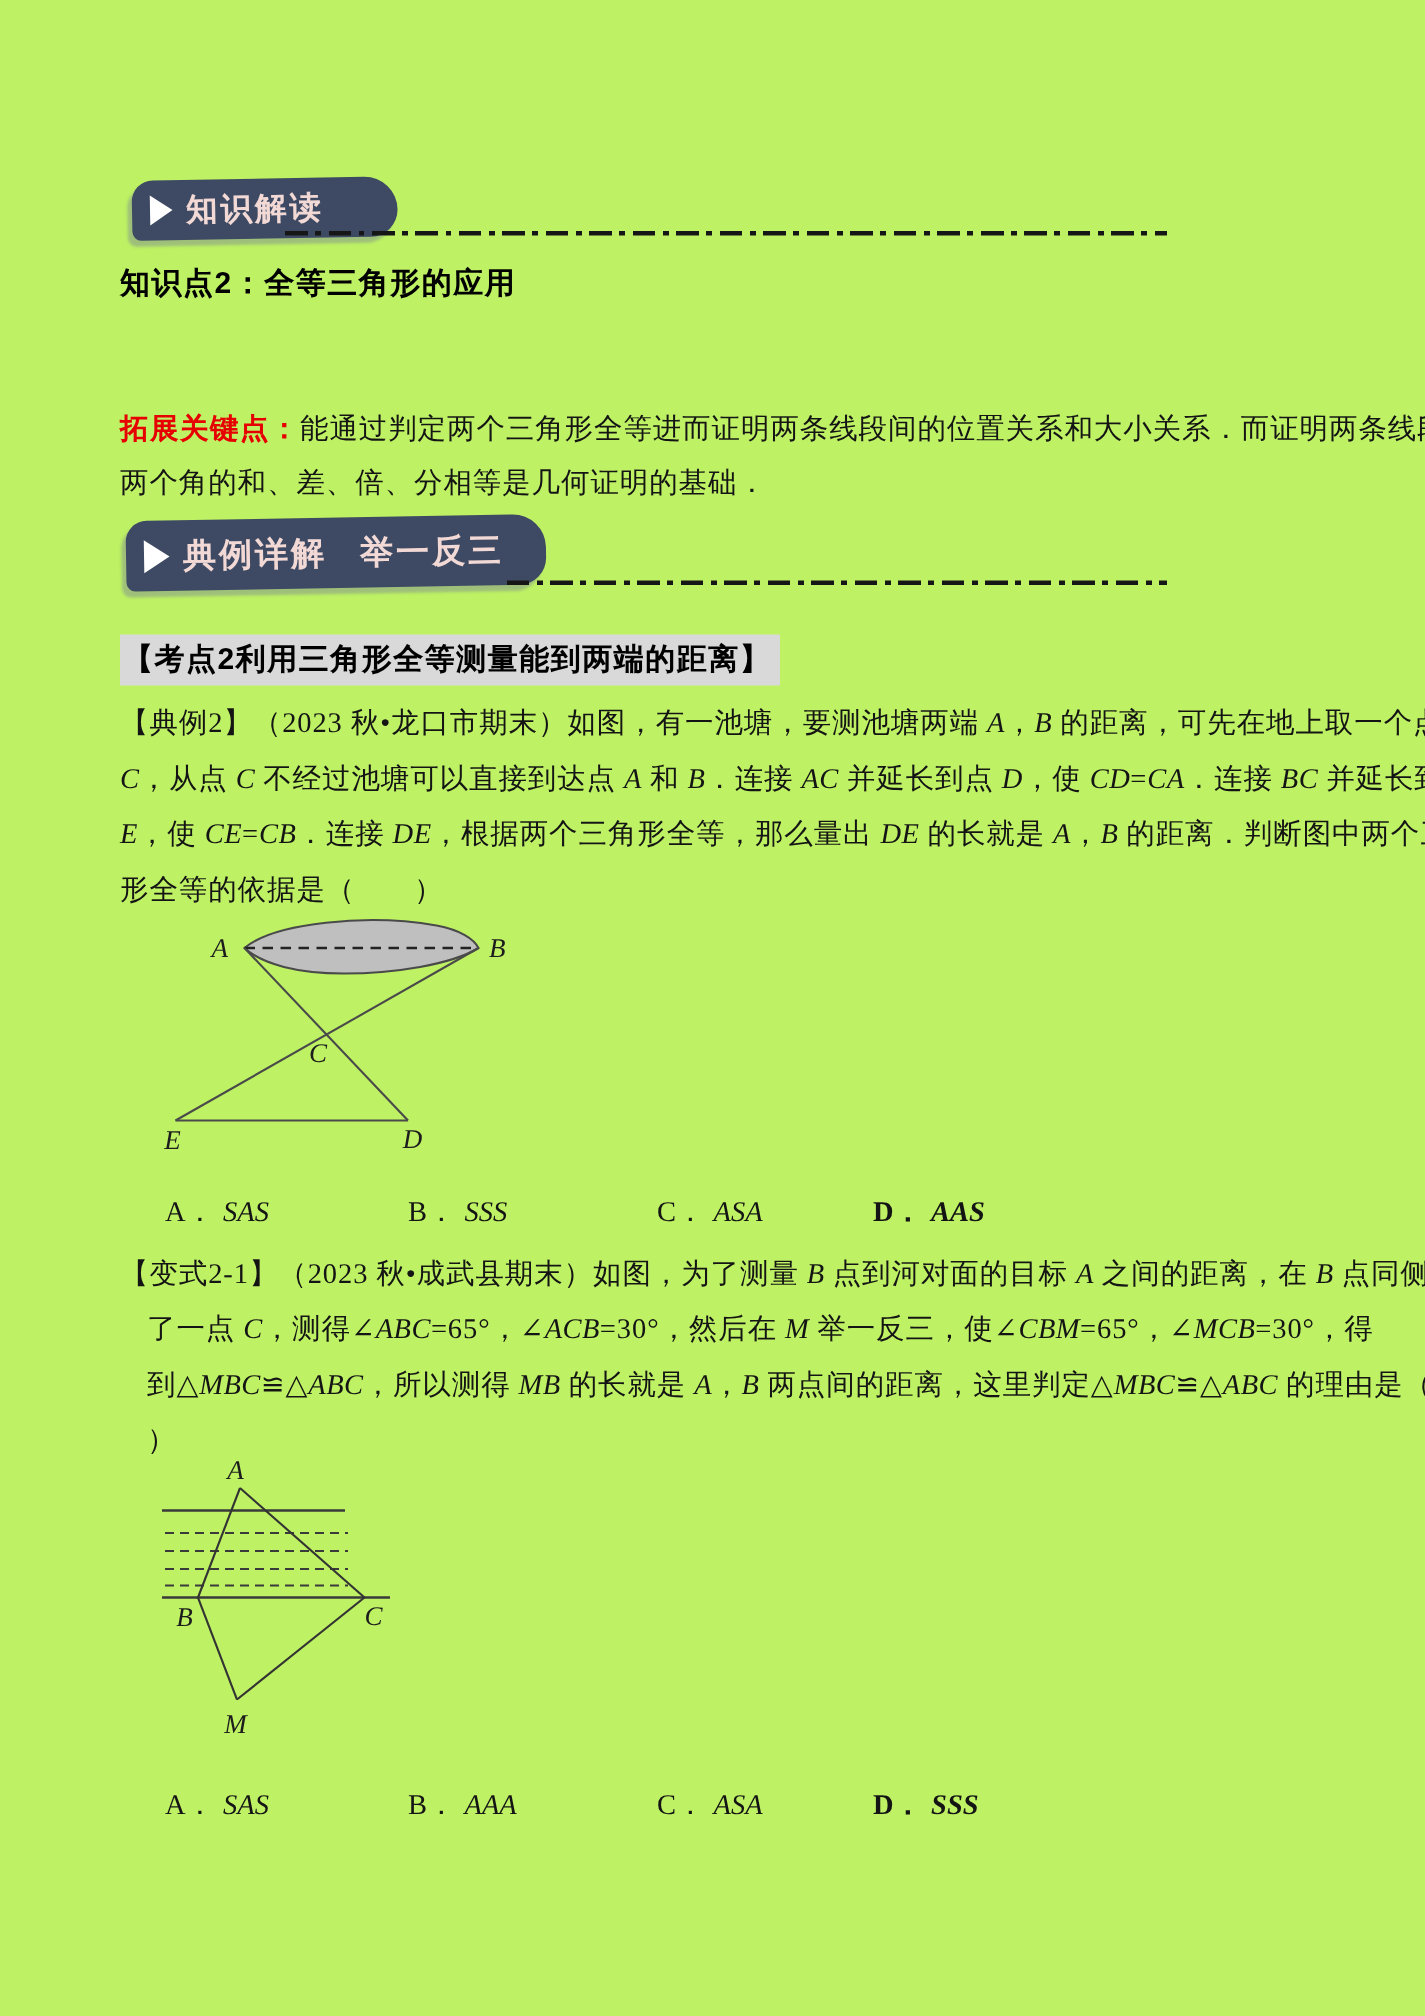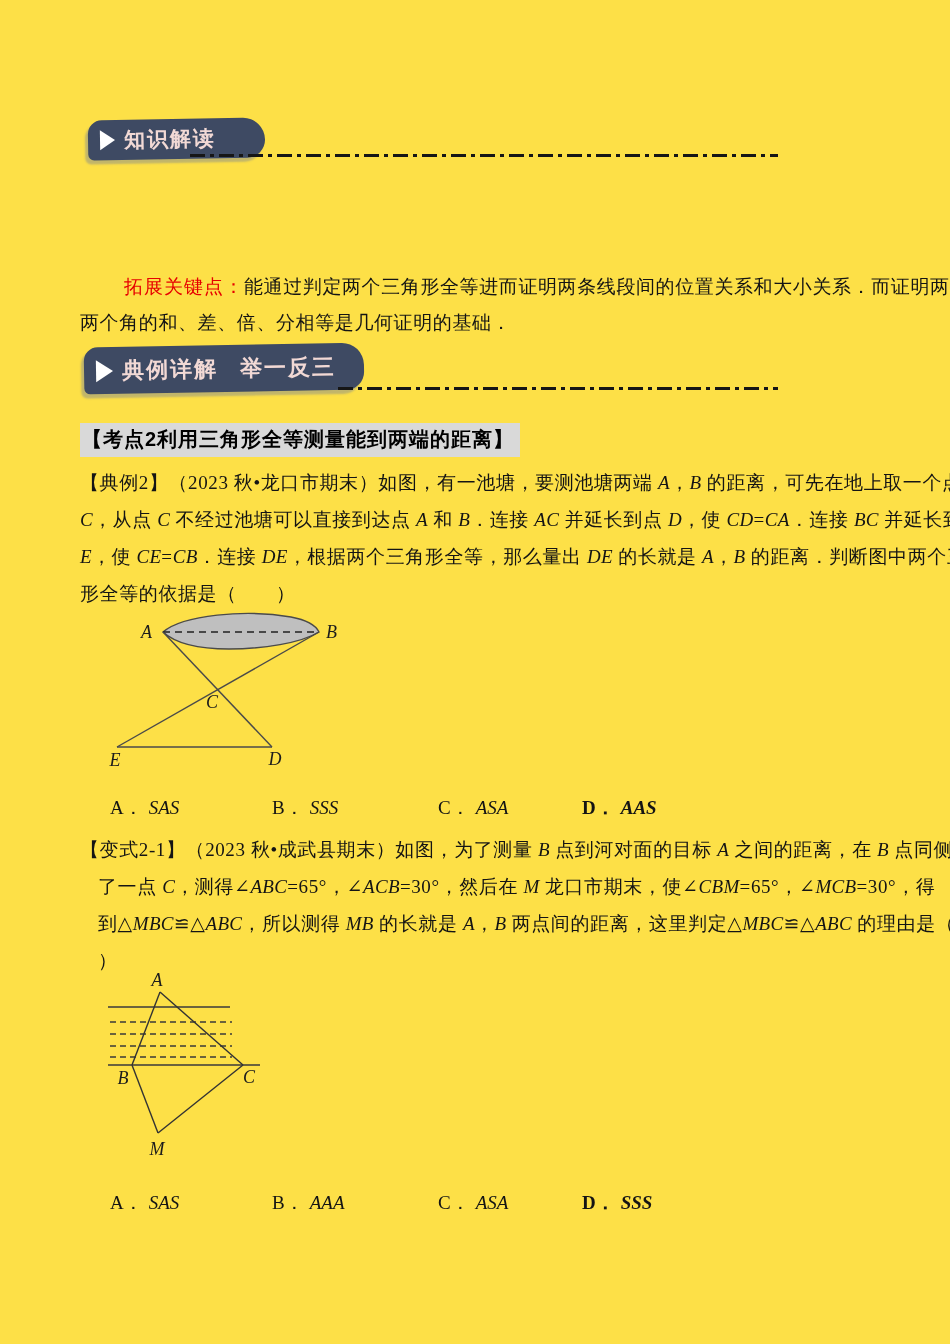--- a/index.html
+++ b/index.html
@@ -5,21 +5,21 @@
   :root{
     --banner-bg:#3e4a63;
     --banner-text:#f2d9d5;
     --accent-red:#e60000;
     --heading-highlight:#d9d9d9;
     --pond-fill:#bfbfbf;
     --figure-line:#4a4a4a;
   }
   html,body{margin:0;padding:0;background:#fff;}
   .page{
-    position:relative;width:950px;height:1344px;background:#fde047;
+    position:relative;width:950px;height:1344px;background:#bef264;
     font-family:"Liberation Serif","DejaVu Serif",serif;color:#141414;overflow:hidden;
   }
   
   .banner{
     position:absolute;display:flex;align-items:center;
     background:var(--banner-bg);
     border-radius:14px 22px 18px 6px;
     transform:rotate(-1deg);
     box-shadow:-3px 4px 2px rgba(120,128,148,.45);
     padding:0 16px 0 12px;
@@ -61,22 +61,22 @@
   .tblock{position:absolute;left:80px;width:800px;font-size:19px;letter-spacing:.6px;}
   .tl{white-space:nowrap;}
   .p1{top:200px;line-height:34px;}
   .p2{top:269px;line-height:36px;}
   .ex2{top:464px;line-height:37px;}
   .v21{top:831px;line-height:37px;}
   .v21 .tl{padding-left:18px;}
   .v21 .tl:first-child{padding-left:0;}
   .mi{font-style:italic;font-family:"Liberation Serif","DejaVu Serif",serif;letter-spacing:.3px;}
   .red{
-    color:var(--accent-red);font-weight:normal;
-    font-family:"Liberation Sans","DejaVu Sans",sans-serif;letter-spacing:1px;margin-left:44px;
+    color:var(--accent-red);font-weight:bold;
+    font-family:"Liberation Sans","DejaVu Sans",sans-serif;letter-spacing:1px;
   }
   
   .optrow{position:absolute;left:80px;width:820px;height:30px;font-size:19px;}
   .opt{position:absolute;top:0;white-space:nowrap;}
   .opt-0{left:30px;}.opt-1{left:192px;}.opt-2{left:358px;}.opt-3{left:502px;font-weight:bold;}
   .optrow-1{top:795px;}
   .optrow-2{top:1190px;}
   .opt .val{font-style:italic;margin-left:6px;margin-top:24px;}
   
   .fig{position:absolute;}
@@ -88,20 +88,21 @@
 <body>
 
 <div class="page">
 
   <div class="banner banner-1">
     <span class="tri"></span>
     <span class="banner-label">知识解读</span>
   </div>
   <div class="sep sep-1"></div>
 
+  <div class="kp-title">知识点2：全等三角形的应用</div>
 
 
   <div class="tblock p2">
       <div class="tl"><span class="red">拓展关键点：</span><span>能通过判定两个三角形全等进而证明两条线段间的位置关系和大小关系．而证明两条线段或</span></div>
       <div class="tl"><span>两个角的和、差、倍、分相等是几何证明的基础．</span></div>
     </div>
 
   <div class="banner banner-2">
     <span class="tri"></span>
     <span class="banner-label">典例详解</span>
@@ -134,21 +135,21 @@
 
   <div class="optrow optrow-1">
     <span class="opt opt-0"><span>A．</span><span class="val">SAS</span></span>
     <span class="opt opt-1"><span>B．</span><span class="val">SSS</span></span>
     <span class="opt opt-2"><span>C．</span><span class="val">ASA</span></span>
     <span class="opt opt-3"><span>D．</span><span class="val">AAS</span></span>
   </div>
 
   <div class="tblock v21">
       <div class="tl"><span>【变式2-1】（2023 秋•成武县期末）如图，为了测量 </span><span class="mi">B</span><span> 点到河对面的目标 </span><span class="mi">A</span><span> 之间的距离，在 </span><span class="mi">B</span><span> 点同侧选择</span></div>
-      <div class="tl"><span>了一点 </span><span class="mi">C</span><span>，测得∠</span><span class="mi">ABC</span><span>=65°，∠</span><span class="mi">ACB</span><span>=30°，然后在 </span><span class="mi">M</span><span> 龙口市期末，使∠</span><span class="mi">CBM</span><span>=65°，∠</span><span class="mi">MCB</span><span>=30°，得</span></div>
+      <div class="tl"><span>了一点 </span><span class="mi">C</span><span>，测得∠</span><span class="mi">ABC</span><span>=65°，∠</span><span class="mi">ACB</span><span>=30°，然后在 </span><span class="mi">M</span><span> 举一反三，使∠</span><span class="mi">CBM</span><span>=65°，∠</span><span class="mi">MCB</span><span>=30°，得</span></div>
       <div class="tl"><span>到△</span><span class="mi">MBC</span><span>≌△</span><span class="mi">ABC</span><span>，所以测得 </span><span class="mi">MB</span><span> 的长就是 </span><span class="mi">A</span><span>，</span><span class="mi">B</span><span> 两点间的距离，这里判定△</span><span class="mi">MBC</span><span>≌△</span><span class="mi">ABC</span><span> 的理由是（</span></div>
       <div class="tl"><span>）</span></div>
     </div>
 
   <svg class="fig fig-2" width="175" height="192" viewBox="0 0 175 192">
     <line x1="8" y1="35" x2="130" y2="35" stroke="#3a3a3a" stroke-width="1.6"></line>
     <line x1="10" y1="50" x2="132" y2="50" stroke="#3a3a3a" stroke-width="1.4" stroke-dasharray="6 4"></line>
     <line x1="10" y1="62" x2="132" y2="62" stroke="#3a3a3a" stroke-width="1.4" stroke-dasharray="6 4"></line>
     <line x1="10" y1="74" x2="132" y2="74" stroke="#3a3a3a" stroke-width="1.4" stroke-dasharray="6 4"></line>
     <line x1="10" y1="85" x2="132" y2="85" stroke="#3a3a3a" stroke-width="1.4" stroke-dasharray="6 4"></line>

